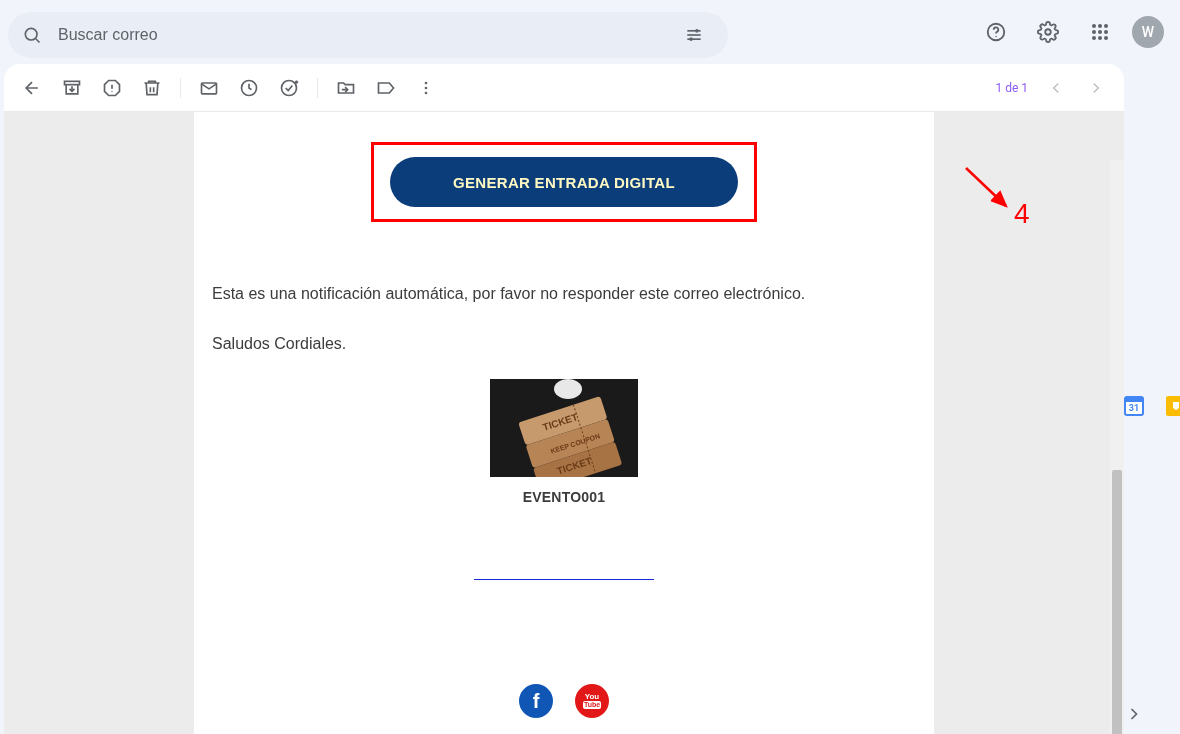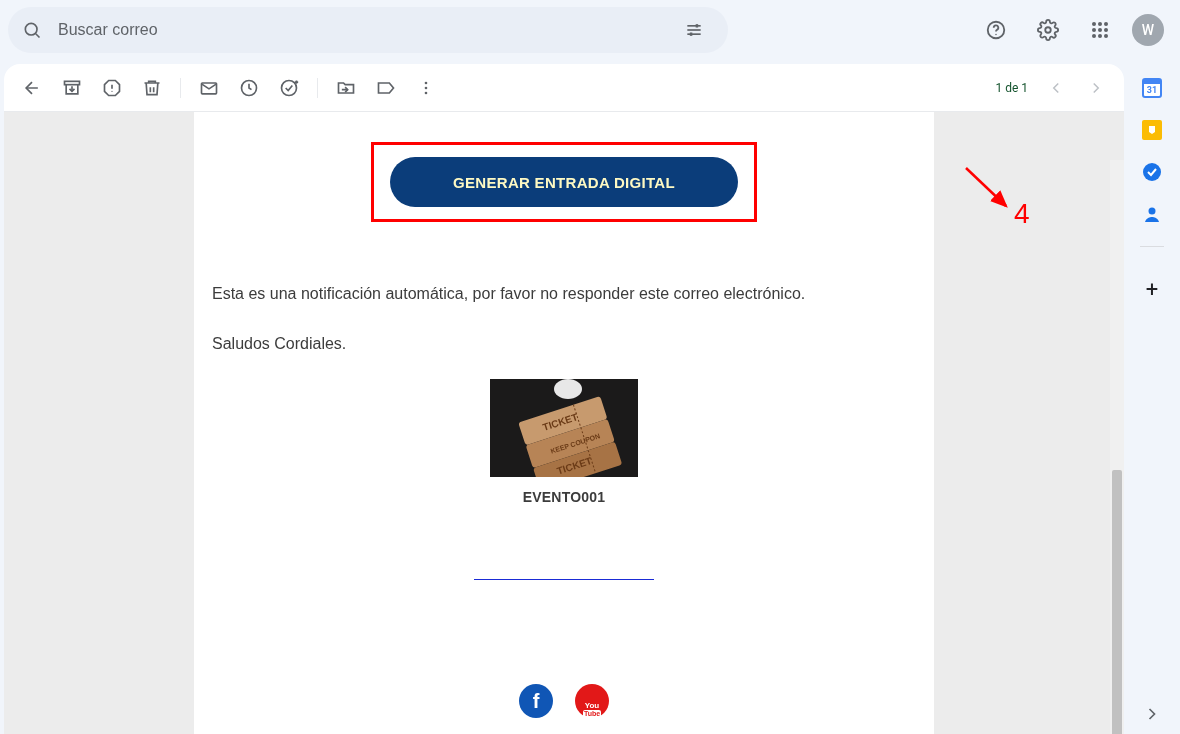--- a/index.html
+++ b/index.html
@@ -9,23 +9,23 @@
     background: #f1f5fb;
     color: #202124;
     overflow: hidden;
     width: 1180px;
     height: 734px;
     position: relative;
   }
   
   .topbar {
     display: flex;
-    align-items: center;
+    align-items: flex-start;
     height: 64px;
-    padding: 4px 16px 8px 8px;
+    padding: 12px 16px 8px 8px;
     gap: 8px;
   }
   .search-wrap {
     display: flex;
     align-items: center;
     width: 720px;
     height: 46px;
     background: #e9eef6;
     border-radius: 24px;
     padding: 0 14px;
@@ -92,21 +92,21 @@
     margin: 0 8px;
   }
   .tb-icon {
     width: 40px; height: 40px;
     border-radius: 50%;
     display: flex; align-items: center; justify-content: center;
     cursor: pointer;
     color: #5f6368;
   }
   .msg-toolbar .grow { flex: 1; }
-  .page-count { font-size: 12px; color: #14532d; margin-right: 8px; }
+  .page-count { font-size: 12px; color: #8b5cf6; margin-right: 8px; }
 
   
   .mail-viewport {
     position: absolute;
     top: 48px; left: 0; right: 0; bottom: 0;
     overflow: hidden;
     background: #ececec;
     display: flex;
     justify-content: center;
   }
@@ -176,28 +176,27 @@
   .social {
     margin-top: 104px;
     display: flex; gap: 22px; justify-content: center;
   }
   .social .fb, .social .yt {
     width: 34px; height: 34px; border-radius: 50%;
     display: flex; align-items: center; justify-content: center;
     color: #fff; cursor: pointer; font-weight: 700;
   }
   .social .fb { background: #1056b5; font-size: 20px; font-family: Arial; }
-  .social .yt { background: #e21818; font-size: 8px; line-height: 8px; flex-direction: column; justify-content: flex-end; }
+  .social .yt { background: #e21818; font-size: 8px; line-height: 8px; flex-direction: column; }
   .social .yt .tube { font-size: 7px; background:#fff; color:#e21818; border-radius:2px; padding:0 1px; }
 
   
   .side-panel {
     width: 56px;
     display: flex;
-    flex-direction: column;
     align-items: center;
     padding-top: 14px;
     gap: 22px;
     position: relative;
   }
   .side-icon {
     width: 20px; height: 20px;
     display: flex; align-items: center; justify-content: center;
     cursor: pointer;
   }

